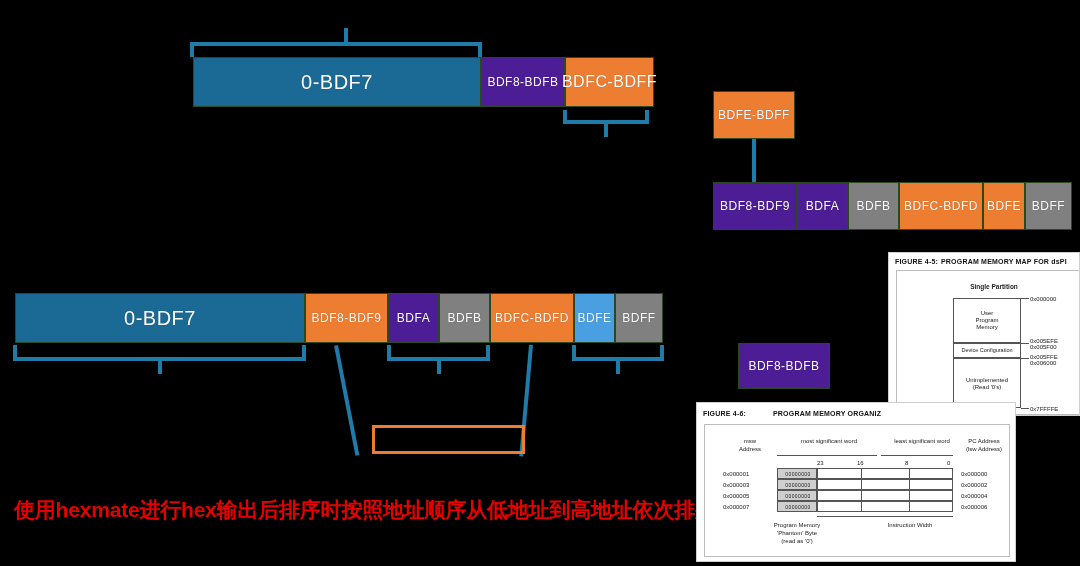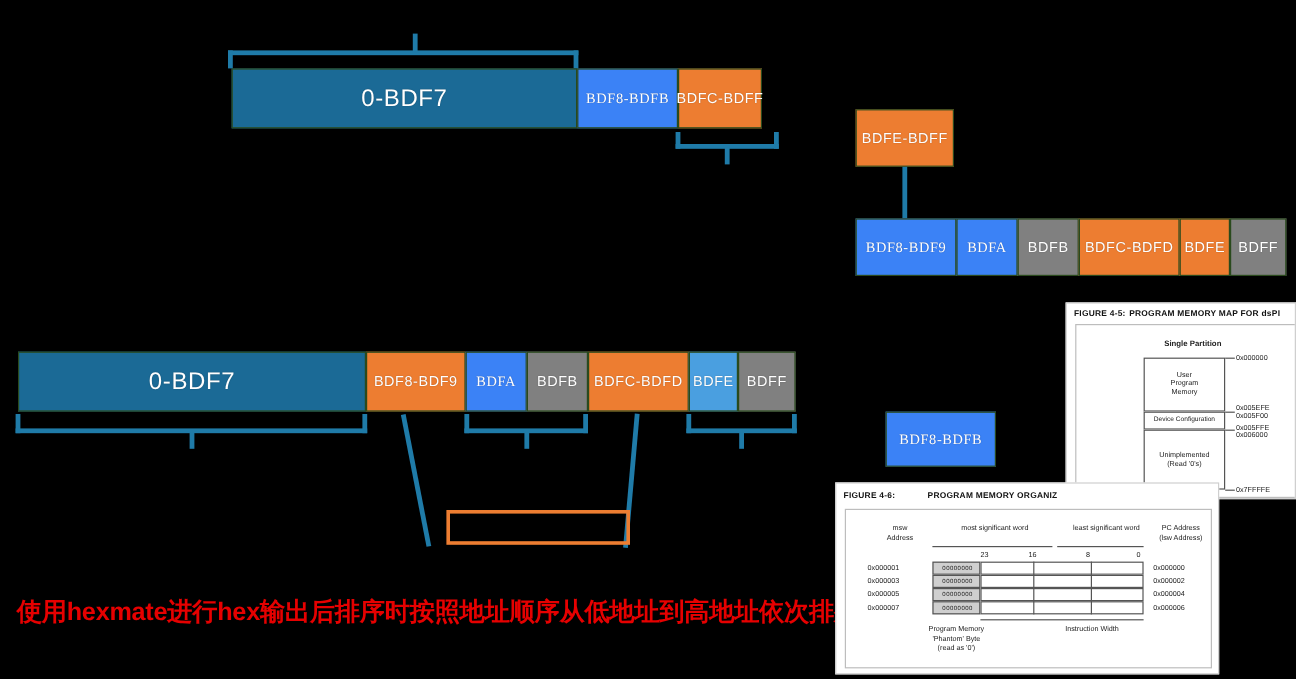--- a/index.html
+++ b/index.html
@@ -15,21 +15,21 @@
   .cell {
     position: absolute;
     display: flex; align-items: center; justify-content: center;
     color: #fff;
     border: 1px solid #2a4a1d;
     letter-spacing: 0.5px;
     white-space: nowrap;
     text-shadow: 0 0 1px rgba(0,0,0,.35);
   }
   .c-blue   { background: #1B6A96; }
-  .c-green  { background: #3b82f6; font-family: Liberation Serif, serif; }
+  .c-green  { background: #4c1d95; }
   .c-orange { background: #ED7D31; }
   .c-gray   { background: #808080; }
   .c-lblue  { background: #4A9FE0; }
 
   
   .brk {
     position: absolute;
     border: 4px solid #1F7BA8;
     border-top: none;
   }
@@ -87,21 +87,21 @@
 
     <div class="brk-up" style="left:190px; top:42px; width:292px; height:15px;"></div>
     <div class="stem" style="left:344px; top:28px; height:16px;"></div>
 
     <div class="cell c-blue" id="d1c0" style="left: 193px; top: 57px; width: 288px; height: 50px; font-size: 20px;">
       <span>0-BDF7</span>
     </div>
     <div class="cell c-green" id="d1c1" style="left: 481px; top: 57px; width: 84px; height: 50px; font-size: 12px;">
       <span>BDF8-BDFB</span>
     </div>
-    <div class="cell c-orange" id="d1c2" style="left: 565px; top: 57px; width: 70px; height: 50px; font-size: 12px;">
+    <div class="cell c-orange" id="d1c2" style="left: 565px; top: 57px; width: 89px; height: 50px; font-size: 16px;">
       <span>BDFC-BDFF</span>
     </div>
 
     <div class="brk" style="left:563px; top:110px; width:86px; height:14px;"></div>
     <div class="stem" style="left:604px; top:123px; height:14px;"></div>
   </div>
 
   <div>
     <div class="cell c-orange" id="d2p" style="left: 713px; top: 91px; width: 82px; height: 48px; font-size: 12px;">
       <span>BDFE-BDFF</span>

